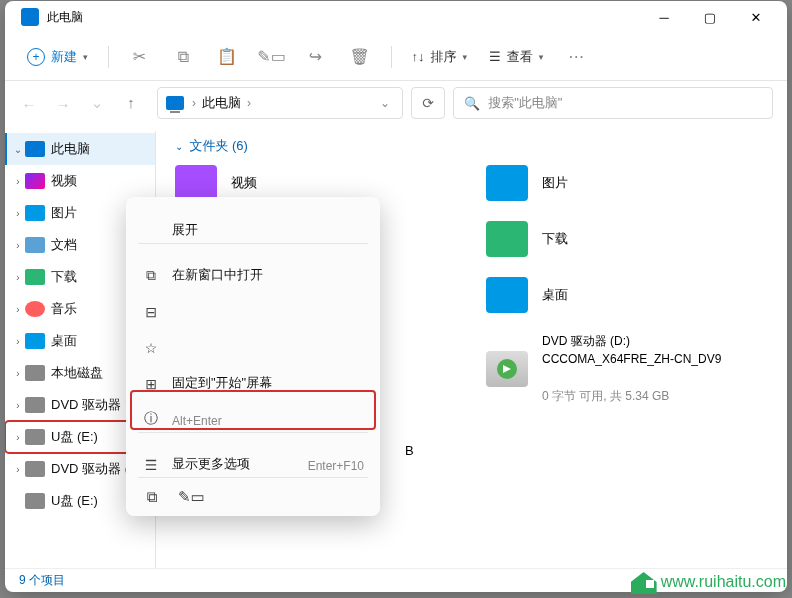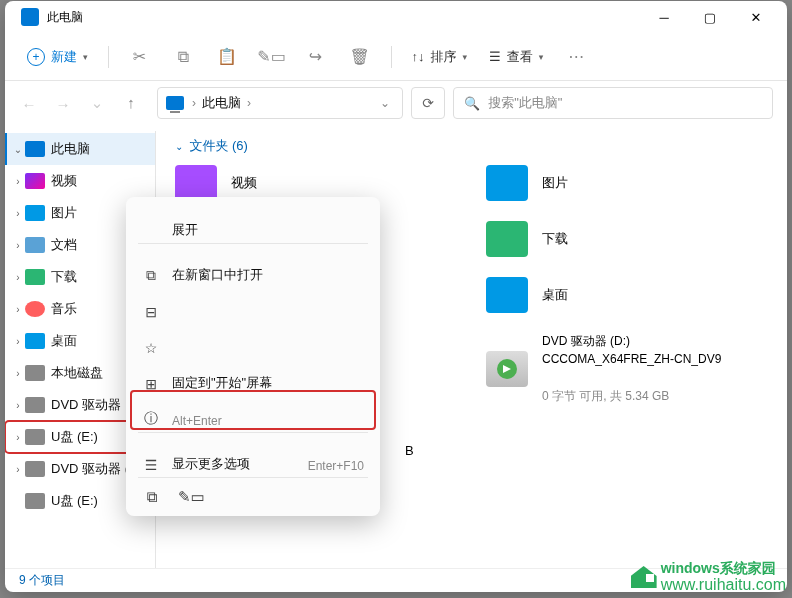--- a/index.html
+++ b/index.html
@@ -278,16 +278,15 @@
   <div class="cm-sep"></div>
   <div class="cm-bottom">
     <span class="bico">⧉</span>
     <span class="bico">✎▭</span>
   </div>
 </div>
 
 <div class="watermark">
   <span class="house"></span>
   <div class="wtcol">
-    <span class="wt1">windows系统家园</span>
     <span class="wt2">www.ruihaitu.com</span>
   </div>
 </div>
 
 </body></html>

